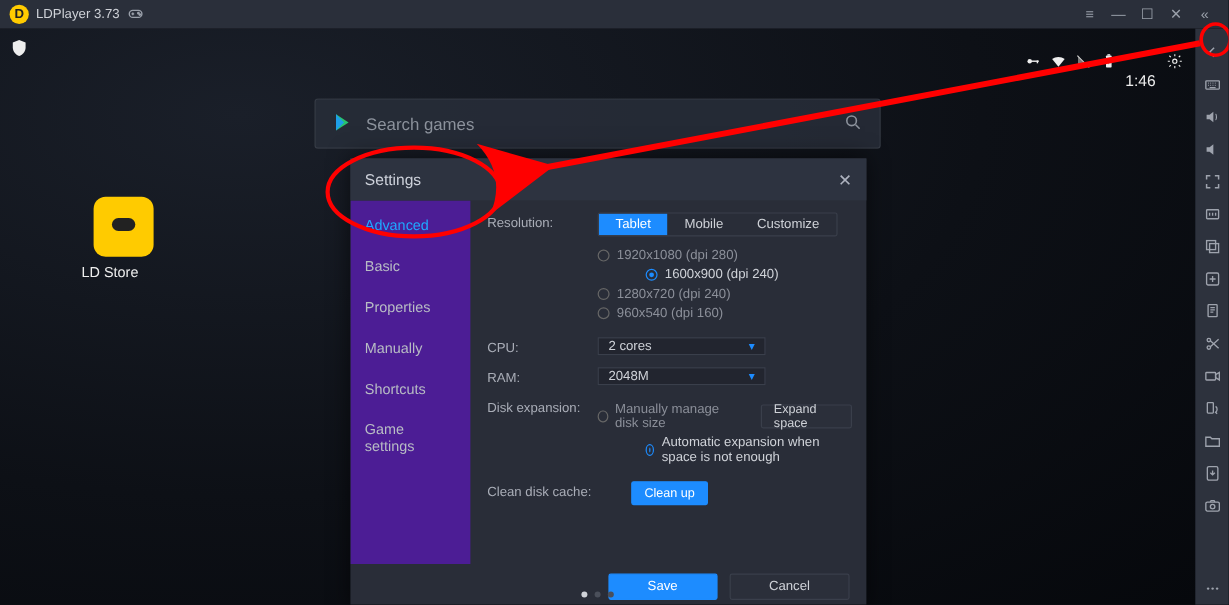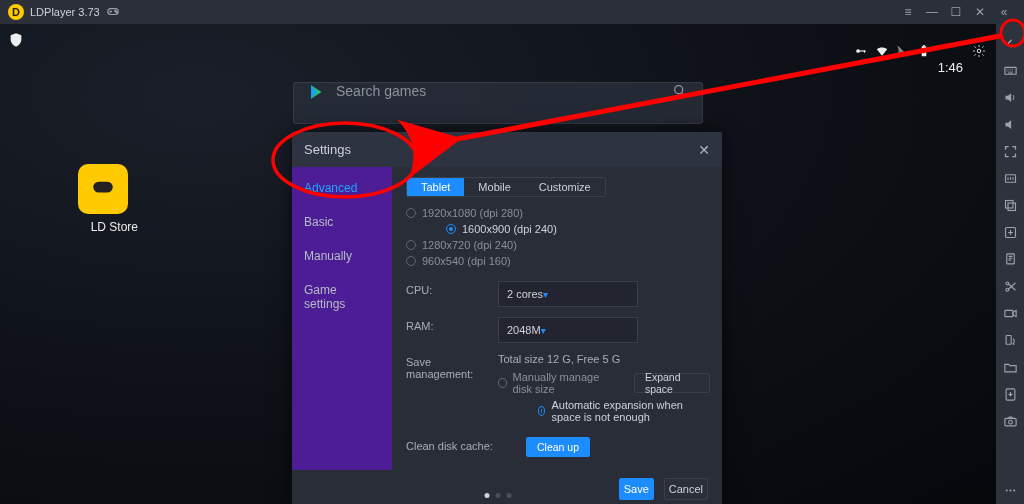--- a/index.html
+++ b/index.html
@@ -8,25 +8,25 @@
   .titlebar-logo { width:16px; height:16px; border-radius:50%; background:#ffcb00; display:flex; align-items:center; justify-content:center; margin-right:6px; font-weight:bold; color:#222; font-size:11px;}
   .titlebar-spacer { flex:1; }
   .titlebar-btn { width:24px; height:20px; display:flex; align-items:center; justify-content:center; color:#9aa0aa; font-size:12px; cursor:pointer;}
   .main { display:flex; height:480px; background:#141820; }
   .viewport { flex:1; position:relative; background:
      radial-gradient(at 20% 15%,#1a1f29 0%,#0d1016 55%,#06080c 100%);
      overflow:hidden; }
   .statusbar { position:absolute; top:6px; right:10px; display:flex; align-items:center; gap:7px; font-size:13px; color:#eee; }
   .statusbar svg { width:14px; height:14px; }
   .shield { position:absolute; top:8px; left:8px; color:#eee; }
-  .desktop-icon { position:absolute; top:140px; left:68px; text-align:right; width:70px; }
+  .desktop-icon { position:absolute; top:140px; left:68px; text-align:left; width:70px; }
   .desktop-icon .tile { width:50px; height:50px; margin:0 auto 6px; border-radius:10px; background:#ffcb00; display:flex; align-items:center; justify-content:center;}
   .desktop-icon .tile-inner{ color:#222; font-size:22px;}
   .desktop-icon .label { font-size:12px; color:#eee; }
-  .searchbar { position:absolute; top:58px; left:50%; transform:translateX(-50%); width:410px; height:42px; background:rgba(40,46,58,.85); border:1px solid rgba(255,255,255,.08); border-radius:3px; display:flex; padding:0 14px; color:#8c929c; font-size:14px;}
+  .searchbar { position:absolute; top:58px; left:50%; transform:translateX(-50%); width:472px; height:42px; background:rgba(40,46,58,.85); border:1px solid rgba(255,255,255,.08); border-radius:3px; display:flex; align-items:center; padding:0 14px; color:#8c929c; font-size:14px;}
   .searchbar .play { margin-right:10px; }
   .searchbar .mag { margin-left:auto; }
   
   .settings { position:absolute; top:108px; left:292px; width:430px; height:376px; background:#292d38; box-shadow:0 0 18px rgba(0,0,0,.6); display:flex; flex-direction:column; font-size:12px;}
   .settings-header { height:35px; display:flex; align-items:center; padding:0 12px; background:#2d3340; color:#cdd1da; font-size:13px;}
   .settings-header .x { margin-left:auto; color:#aeb3bf; cursor:pointer; font-size:14px;}
   .settings-body { flex:1; display:flex; overflow:hidden;}
   .settings-side { width:100px; background:#4c1d95; display:flex; flex-direction:column; padding-top:4px;}
   .settings-side .item { padding:10px 12px; font-size:12px; color:#b8bcc4; cursor:pointer;}
   .settings-side .item.active { color:#1fa7ff; }
@@ -35,23 +35,23 @@
   .row .lbl { width:92px; color:#a9adb7; font-size:11px; padding-top:3px;}
   .row .val { flex:1; font-size:11px;}
   .seg { display:inline-flex; border:1px solid #3a3f4b; border-radius:2px; overflow:hidden;}
   .seg span{ padding:3px 14px; font-size:11px; color:#cfd2d8; cursor:pointer;text-align:center;}
   .seg span.on{ background:#1d8cff; color:#fff;}
   .radio { display:flex; align-items:center; gap:6px; margin:4px 0; font-size:11px; color:#8b8f99;}
   .radio.on{ color:#cfd2d8;padding-left:40px;}
   .radio .dot{ width:10px; height:10px; border-radius:50%; border:1px solid #666; position:relative;}
   .radio.on .dot{ border-color:#1d8cff;}
   .radio.on .dot:after{content:"";position:absolute;inset:2px;border-radius:50%;background:#1d8cff;}
-  .sel { width:140px; height:26px; background:#22252f; border:1px solid #3a3f4b; display:flex; align-items:center; padding:0 8px; font-size:11px; color:#cfd2d8; }
+  .sel { width:140px; height:15px; background:#22252f; border:1px solid #3a3f4b; display:flex; align-items:center; padding:0 8px; font-size:11px; color:#cfd2d8; justify-content:space-between;}
   .sel .caret{color:#1d8cff; font-size:10px;}
-  .btn { height:22px; padding:0 4px; border:1px solid #3a3f4b; background:#2b2f3a; color:#cfd2d8; font-size:11px; display:inline-flex; align-items:center; cursor:pointer; border-radius:2px;}
+  .btn { height:22px; padding:0 32px; border:1px solid #3a3f4b; background:#2b2f3a; color:#cfd2d8; font-size:11px; display:inline-flex; align-items:center; cursor:pointer; border-radius:2px;}
   .btn.primary { background:#1d8cff; border-color:#1d8cff; color:#fff;margin-left:28px;}
   .btn.sm{padding:0 10px; height:20px; font-size:10.5px;}
   .disk-line{font-size:11px; color:#a9adb7; margin-bottom:6px;}
   .settings-footer{ height:38px; display:flex; align-items:center; justify-content:flex-end; gap:10px; padding:0 14px;}
   
   .dots{position:absolute; bottom:6px; left:50%; transform:translateX(-50%); display:flex; gap:6px;}
   .dots span{width:5px;height:5px;border-radius:50%;background:#4a4f5a;}
   .dots span.on{background:#cfd2d8;}
   
   .sidebar { width:28px; background:#2d323d; display:flex; flex-direction:column; align-items:center; padding-top:6px; gap:0;}
@@ -157,25 +157,28 @@
 
     <div class="settings">
       <div class="settings-header">
         <span>Settings</span>
         <span class="x">✕</span>
       </div>
       <div class="settings-body">
         <div class="settings-side">
           <div class="item active">Advanced</div>
           <div class="item">Basic</div>
+          <div class="item">Properties</div>
           <div class="item">Manually</div>
+          <div class="item">Shortcuts</div>
           <div class="item">Game settings</div>
         </div>
         <div class="settings-content">
           <div class="row">
+            <div class="lbl">Resolution:</div>
             <div class="val">
               <div class="seg">
                 <span class="on">Tablet</span>
                 <span>Mobile</span>
                 <span>Customize</span>
               </div>
               <div style="height:6px"></div>
               <div class="radio">
                   <span class="dot"></span>
                   <span>1920x1080  (dpi 280)</span>
@@ -206,23 +209,22 @@
           <div class="row">
             <div class="lbl">RAM:</div>
             <div class="val">
               <div class="sel">
                 <span>2048M</span>
                   <span class="caret">▾</span>
               </div>
             </div>
           </div>
           <div class="row">
-            <div class="lbl">Save management:</div>
-            <div class="val">
-              <div class="disk-line">Total size 12 G,   Free 5 G</div>
+            <div class="lbl">Disk expansion:</div>
+            <div class="val">
               <div class="radio" style="align-items:center">
                 <span class="dot"></span>
                 <span>Manually manage disk size</span>
                 <span class="btn sm" style="margin-left:8px">Expand space</span>
               </div>
               <div class="radio on">
                   <span class="dot"></span>
                   <span style="max-width:180px">Automatic expansion when space is not enough</span>
                 </div>
             </div>

